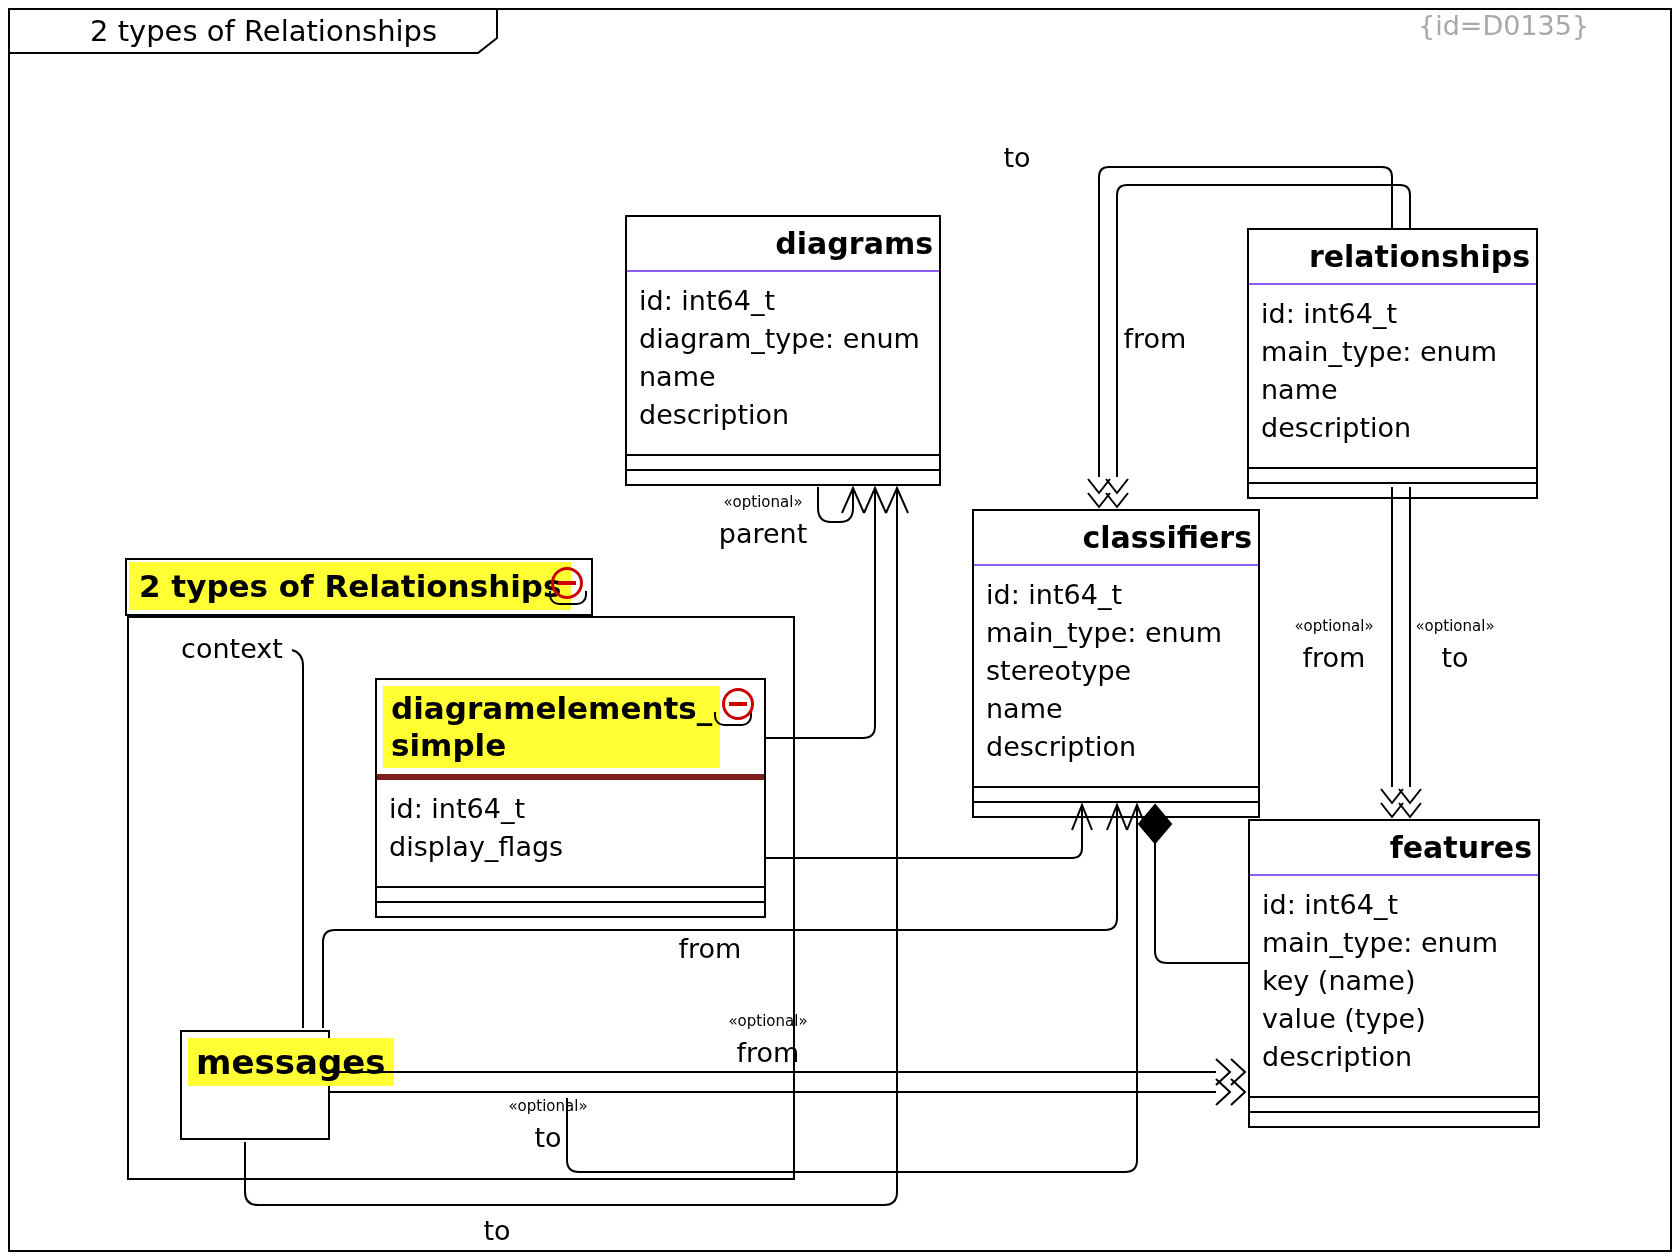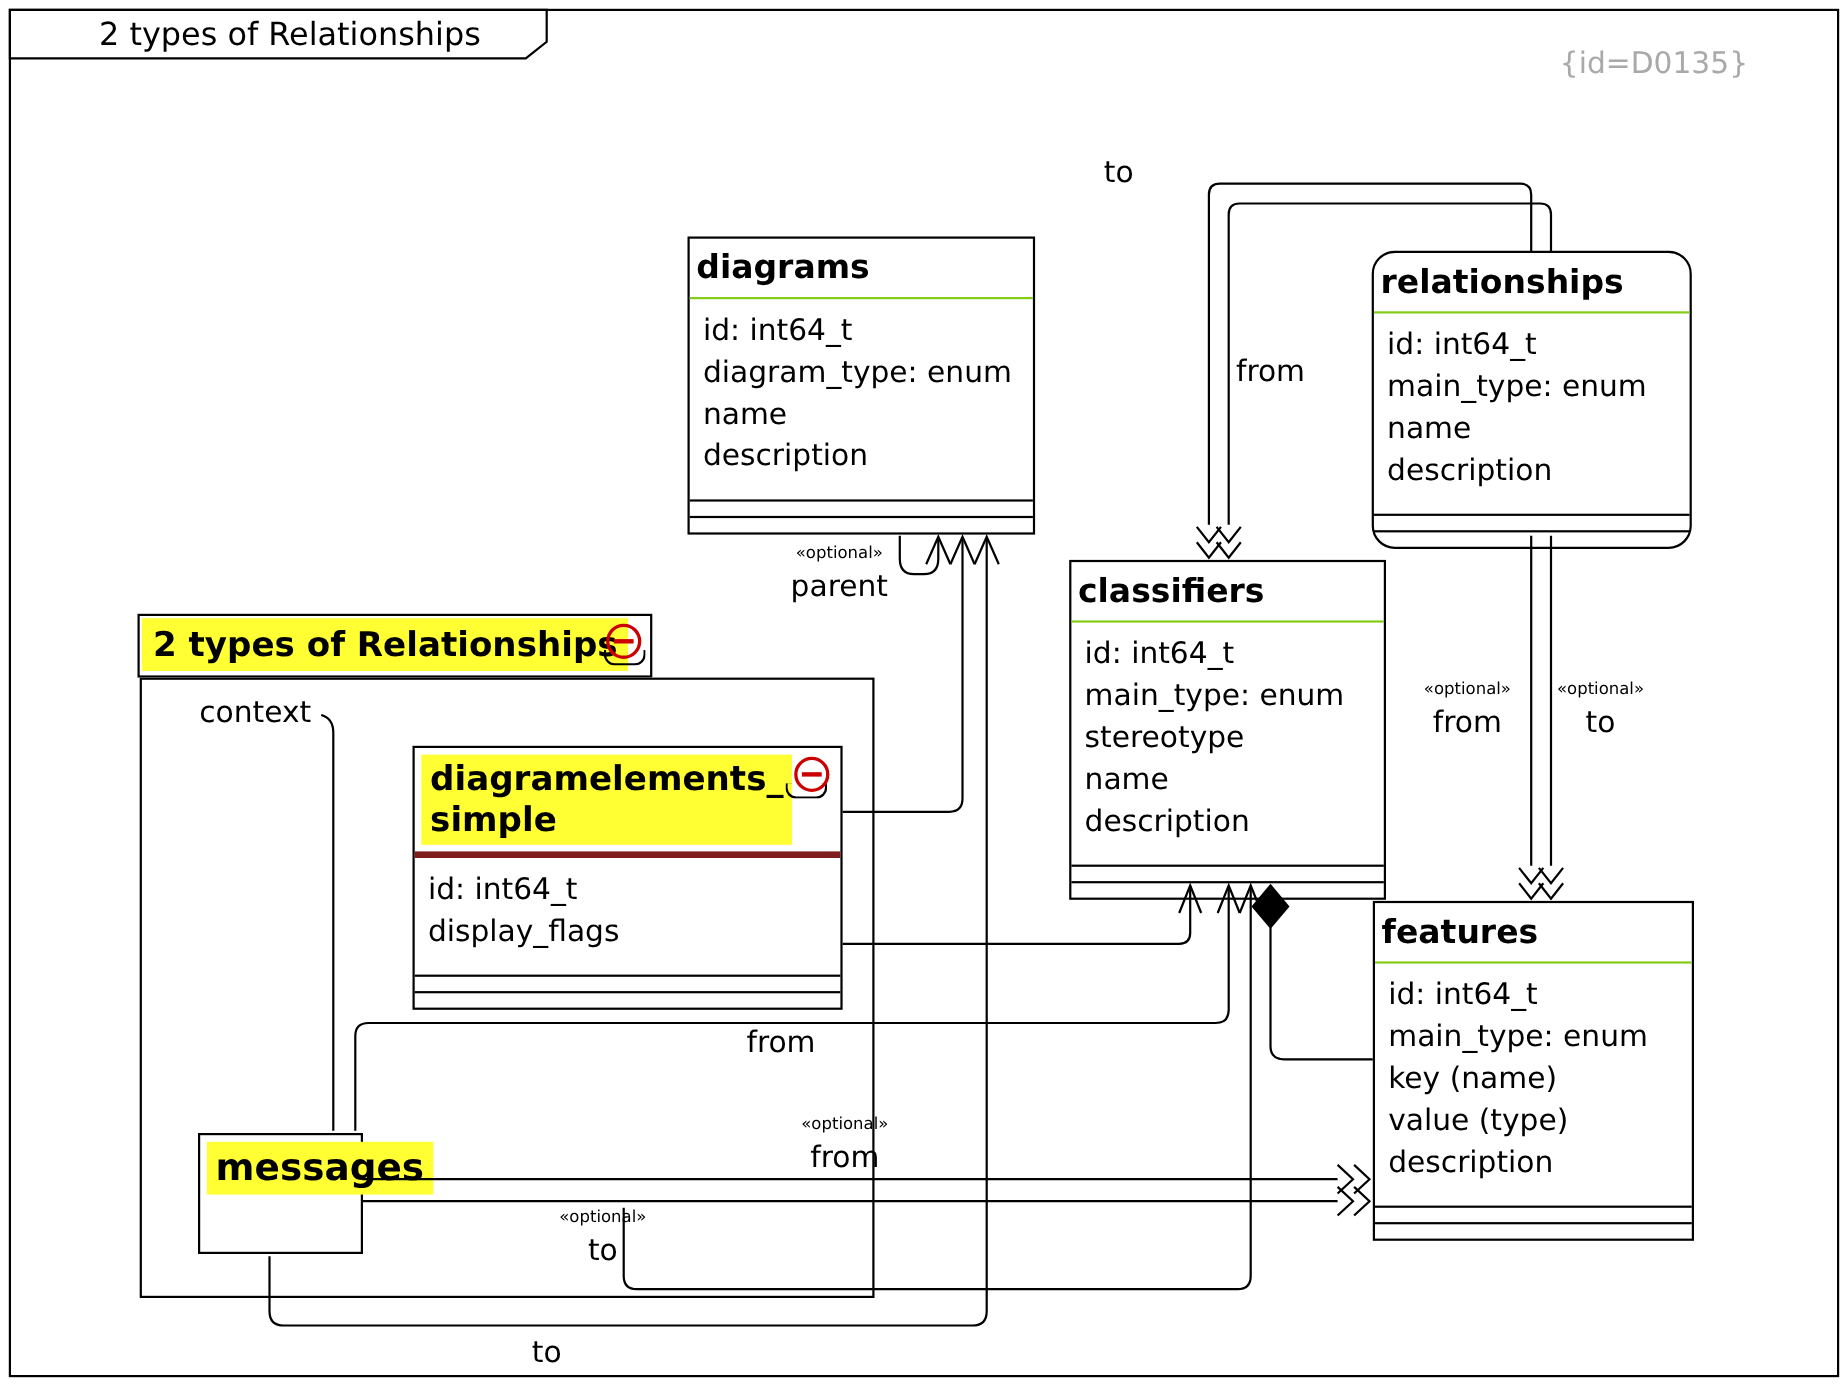--- a/index.html
+++ b/index.html
@@ -2,25 +2,25 @@
 <html style="--hl: #ffff33; --icol: #cc0000; --idcol: #a9a9a9;"><head>
 <meta charset="utf-8">
 <style>
   html,body{margin:0;padding:0;background:#fff;}
   #stage{position:relative;width:1680px;height:1260px;background:#fff;
          font-family:"DejaVu Sans", sans-serif;color:#000;overflow:hidden;}
   #overlay{position:absolute;left:0;top:0;z-index:3;}
   .lbl{position:absolute;z-index:4;white-space:nowrap;transform:translate(-50%,-50%);
        font-size:27px;}
   .lbl.small{font-size:15px;}
-  .lbl.gray{color:var(--idcol,#a9a9a9);transform:none;margin-top:32px;}
+  .lbl.gray{color:var(--idcol,#a9a9a9);transform:none;}
   .frame-body{position:absolute;border:2px solid #000;background:transparent;z-index:1;}
   .ebox{position:absolute;background:#fff;border:2px solid #000;z-index:2;}
-  .etitle{border-bottom:2px solid #84cc16;font-weight:bold;font-size:30px;
-          text-align:left;padding:9px 6px;}
+  .etitle{border-bottom:2px solid #8b5cf6;font-weight:bold;font-size:30px;
+          text-align:right;padding:9px 6px;}
   .attrs{padding:10px 12px 20px 12px;font-size:27px;line-height:38px;}
   .cmp{border-top:2px solid #000;height:13px;}
   .hl{background:var(--hl,#ffff33);}
   .hbox{position:absolute;background:#fff;border:2px solid #000;z-index:2;}
   .hbox .htext{display:inline-block;font-weight:bold;font-size:31px;padding:6px 10px;margin:2px;}
   .left-title{border-bottom:6px solid #7f1d1d;padding:6px;position:relative;}
   .left-title .htext2{display:inline-block;font-weight:bold;font-size:31px;
                       line-height:37px;padding:4px 8px;}
   .collapse{position:absolute;width:26px;height:26px;border:3px solid var(--icol,#c00);
             border-radius:50%;z-index:5;}
@@ -121,21 +121,21 @@
     <div class="attrs">
         <div>id: int64_t</div>
         <div>diagram_type: enum</div>
         <div>name</div>
         <div>description</div>
       </div>
     <div class="cmp"></div>
     <div class="cmp"></div>
   </div>
 
-  <div class="ebox" style="left:1247px;top:228px;width:287px;border-radius:21px;">
+  <div class="ebox" style="left:1247px;top:228px;width:287px;">
     <div class="etitle">relationships</div>
     <div class="attrs">
         <div>id: int64_t</div>
         <div>main_type: enum</div>
         <div>name</div>
         <div>description</div>
       </div>
     <div class="cmp"></div>
     <div class="cmp"></div>
   </div>

